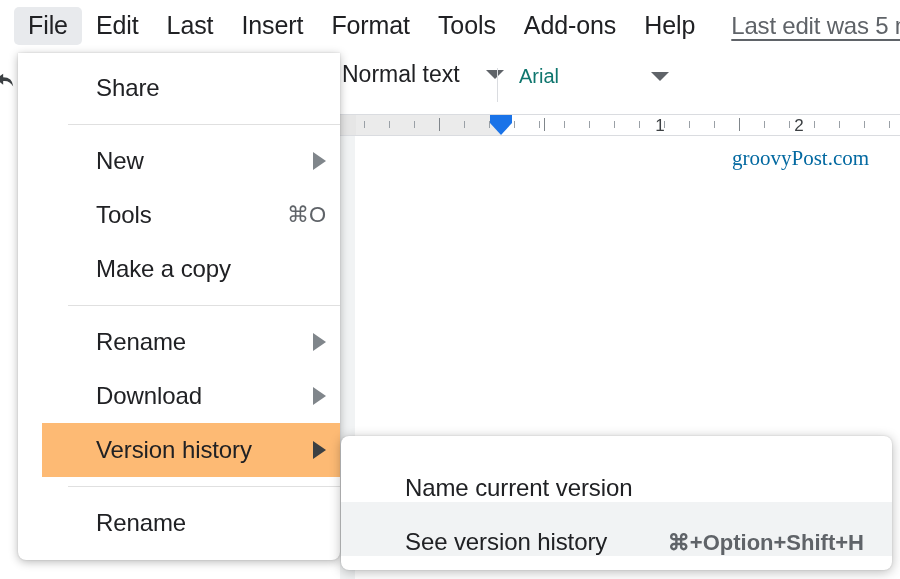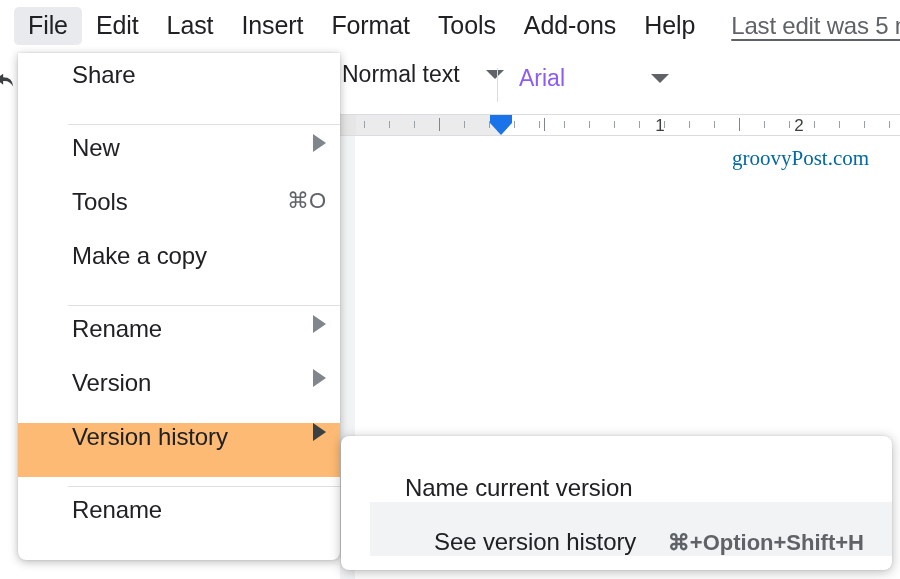--- a/index.html
+++ b/index.html
@@ -89,21 +89,21 @@
     background: #dadce0;
   }
   .font-select {
     position: absolute;
     left: 519px; top: 13px;
     width: 150px;
     display: flex;
     align-items: center;
     justify-content: space-between;
   }
-  .font-select .label { font-size: 23px; color: #8b5cf6; }
+  .font-select .label { font-size: 20px; color: #0f766e; }
 
   .size-stepper {
     position: absolute;
     left: 688px; top: 66px;
     height: 42px;
     display: flex;
     align-items: stretch;
     border: 1px solid #dadce0;
     border-radius: 4px;
     overflow: hidden;
@@ -238,22 +238,24 @@
     background: #ffffff;
     border-radius: 0 0 8px 8px;
     box-shadow: 0 2px 10px rgba(0,0,0,0.28), 0 0 2px rgba(0,0,0,0.14);
     z-index: 20;
     padding: 8px 0 10px 0;
   }
   .mi {
     position: relative;
     height: 54px;
     display: flex;
+    align-items: center;
     padding-left: 54px;
     padding-right: 14px;
+    margin-left: 24px;
   }
   .mi.hover { background: #fdba74; }
   .mi-label {
     font-size: 24px;
     color: #202124;
     white-space: nowrap;
     letter-spacing: -0.1px;
   }
   .mi-accel {
     margin-left: auto;
@@ -287,21 +289,21 @@
     padding: 12px 0 14px 0;
     overflow: hidden;
   }
   .smi {
     height: 54px;
     display: flex;
     align-items: flex-end;
     padding-left: 64px;
     padding-right: 28px;
   }
-  .smi.hover { background: #f1f3f4; margin-left: 29px; }
+  .smi.hover { background: #f1f3f4; }
   .smi-label {
     font-size: 24px;
     color: #202124;
     white-space: nowrap;
     letter-spacing: -0.1px;
   }
   .smi-accel {
     margin-left: auto;
     font-size: 22px;
     font-weight: bold;
@@ -421,21 +423,21 @@
     </div>
 
     <div class="mi-sep"></div>
 
     <div class="mi">
       <span class="mi-label">Rename</span>
       <span class="mi-arrow"></span>
     </div>
 
     <div class="mi">
-      <span class="mi-label">Version</span>
+      <span class="mi-label">Download</span>
       <span class="mi-arrow"></span>
     </div>
 
     <div class="mi hover">
       <span class="mi-label">Version history</span>
       <span class="mi-arrow dark"></span>
     </div>
 
     <div class="mi-sep"></div>
 

